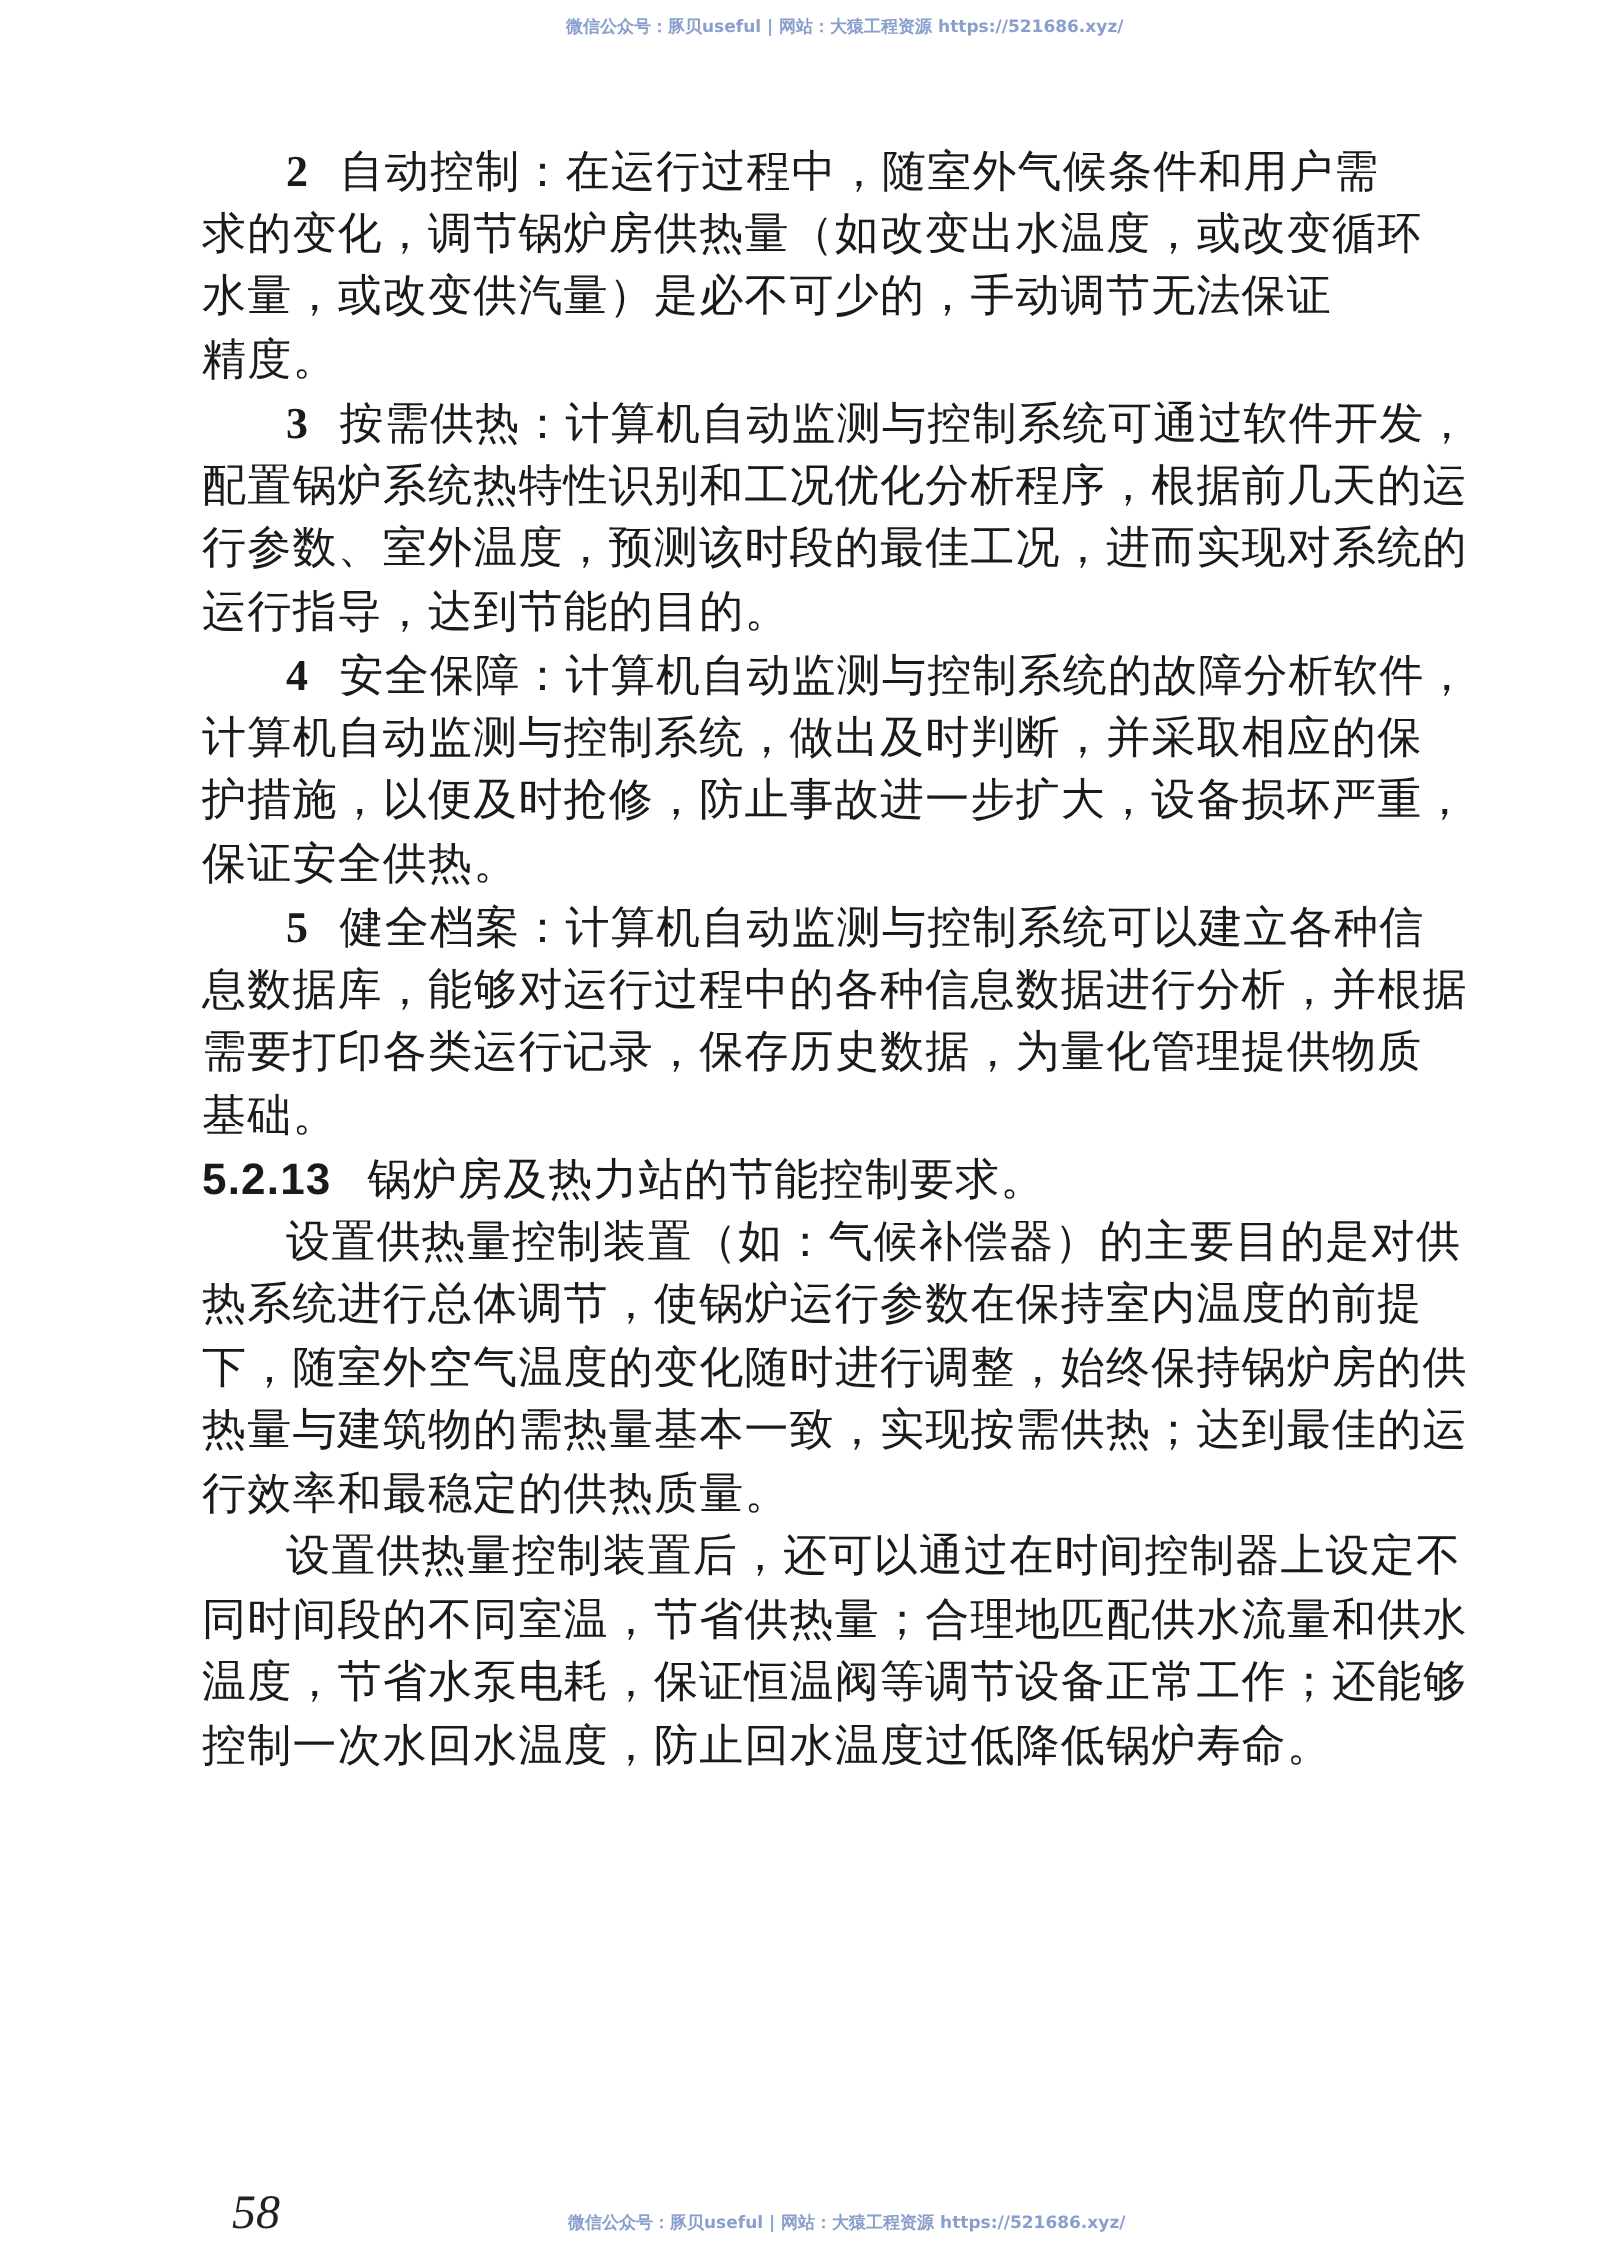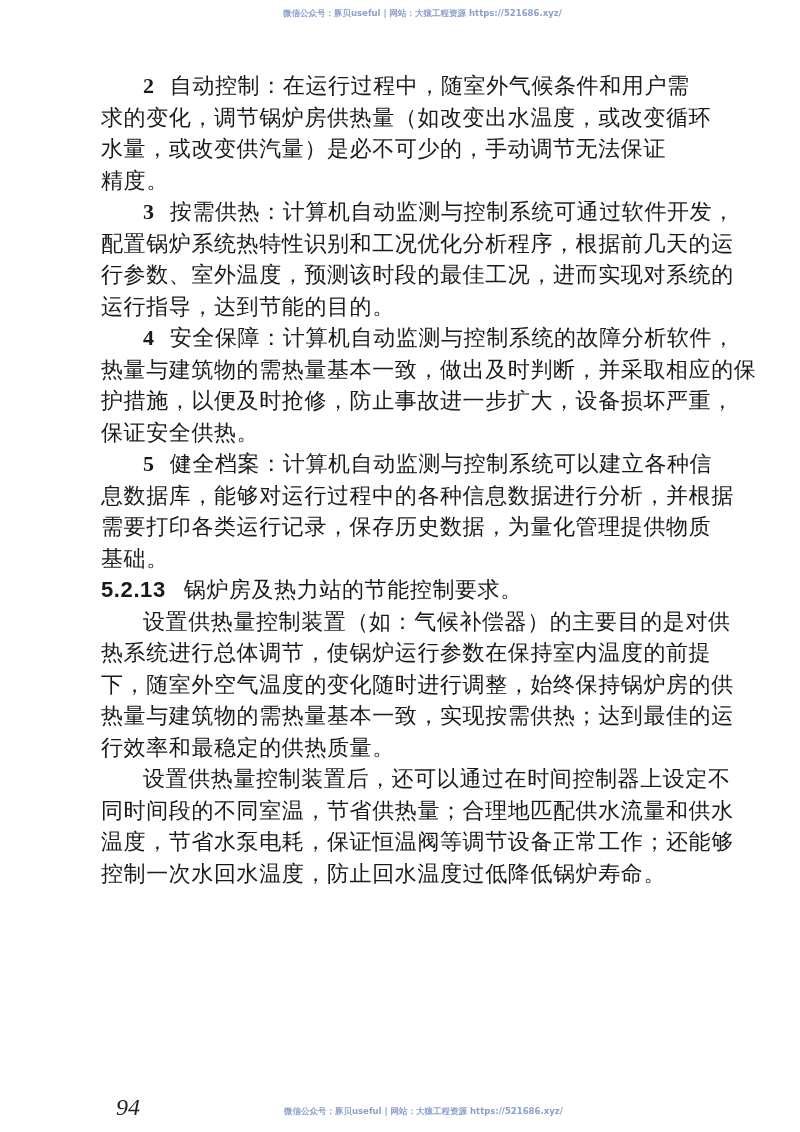--- a/index.html
+++ b/index.html
@@ -47,21 +47,21 @@
 
   <div>
     <div class="line indent"><span class="num">3</span>&nbsp;&nbsp;<span>按需供热：计算机自动监测与控制系统可通过软件开发，</span></div>
     <div class="line">配置锅炉系统热特性识别和工况优化分析程序，根据前几天的运</div>
     <div class="line">行参数、室外温度，预测该时段的最佳工况，进而实现对系统的</div>
     <div class="line">运行指导，达到节能的目的。</div>
   </div>
 
   <div>
     <div class="line indent"><span class="num">4</span>&nbsp;&nbsp;<span>安全保障：计算机自动监测与控制系统的故障分析软件，</span></div>
-    <div class="line">热量与建筑物的需热量基本一致，做出及时判断，并采取相应的保</div>
+    <div class="line">计算机自动监测与控制系统，做出及时判断，并采取相应的保</div>
     <div class="line">护措施，以便及时抢修，防止事故进一步扩大，设备损坏严重，</div>
     <div class="line">保证安全供热。</div>
   </div>
 
   <div>
     <div class="line indent"><span class="num">5</span>&nbsp;&nbsp;<span>健全档案：计算机自动监测与控制系统可以建立各种信</span></div>
     <div class="line">息数据库，能够对运行过程中的各种信息数据进行分析，并根据</div>
     <div class="line">需要打印各类运行记录，保存历史数据，为量化管理提供物质</div>
     <div class="line">基础。</div>
   </div>
@@ -80,14 +80,14 @@
 
   <div>
     <div class="line indent">设置供热量控制装置后，还可以通过在时间控制器上设定不</div>
     <div class="line">同时间段的不同室温，节省供热量；合理地匹配供水流量和供水</div>
     <div class="line">温度，节省水泵电耗，保证恒温阀等调节设备正常工作；还能够</div>
     <div class="line">控制一次水回水温度，防止回水温度过低降低锅炉寿命。</div>
   </div>
 
 </div>
 
-<div class="page-num">94</div>
+<div class="page-num">58</div>
 <div class="watermark wm-bottom">微信公众号：豚贝useful | 网站：大猿工程资源 https://521686.xyz/</div>
 
 </body></html>

